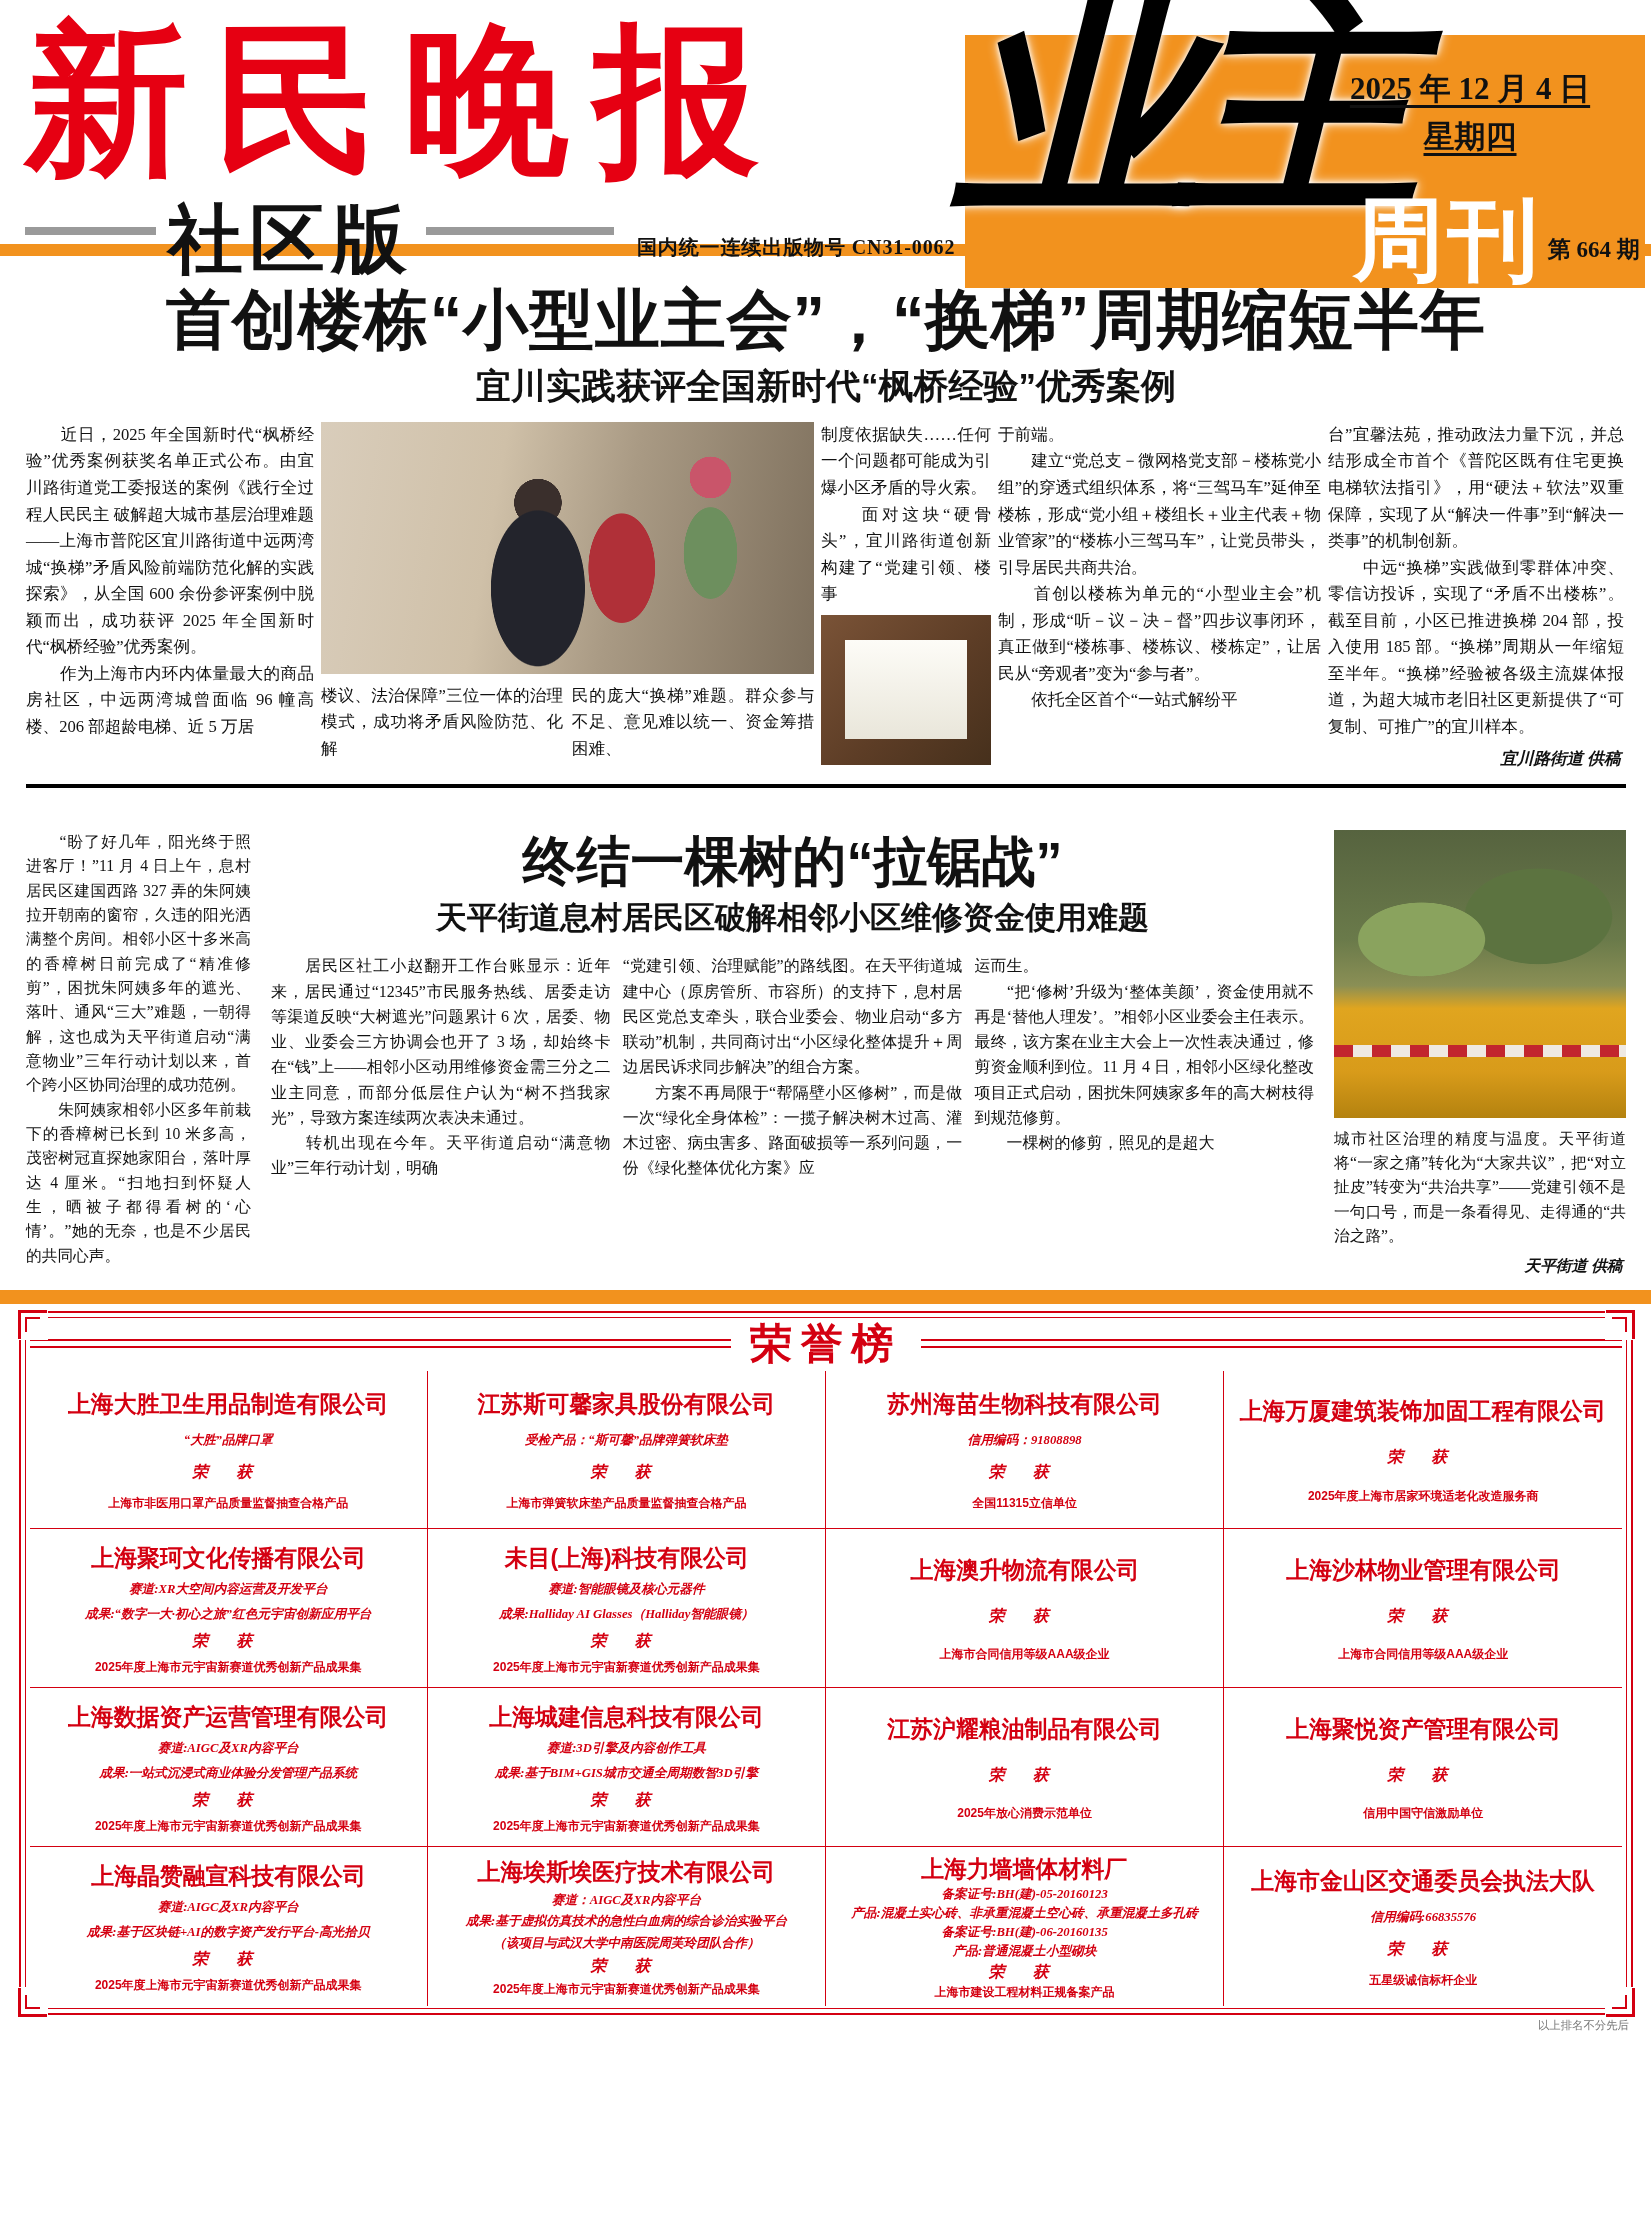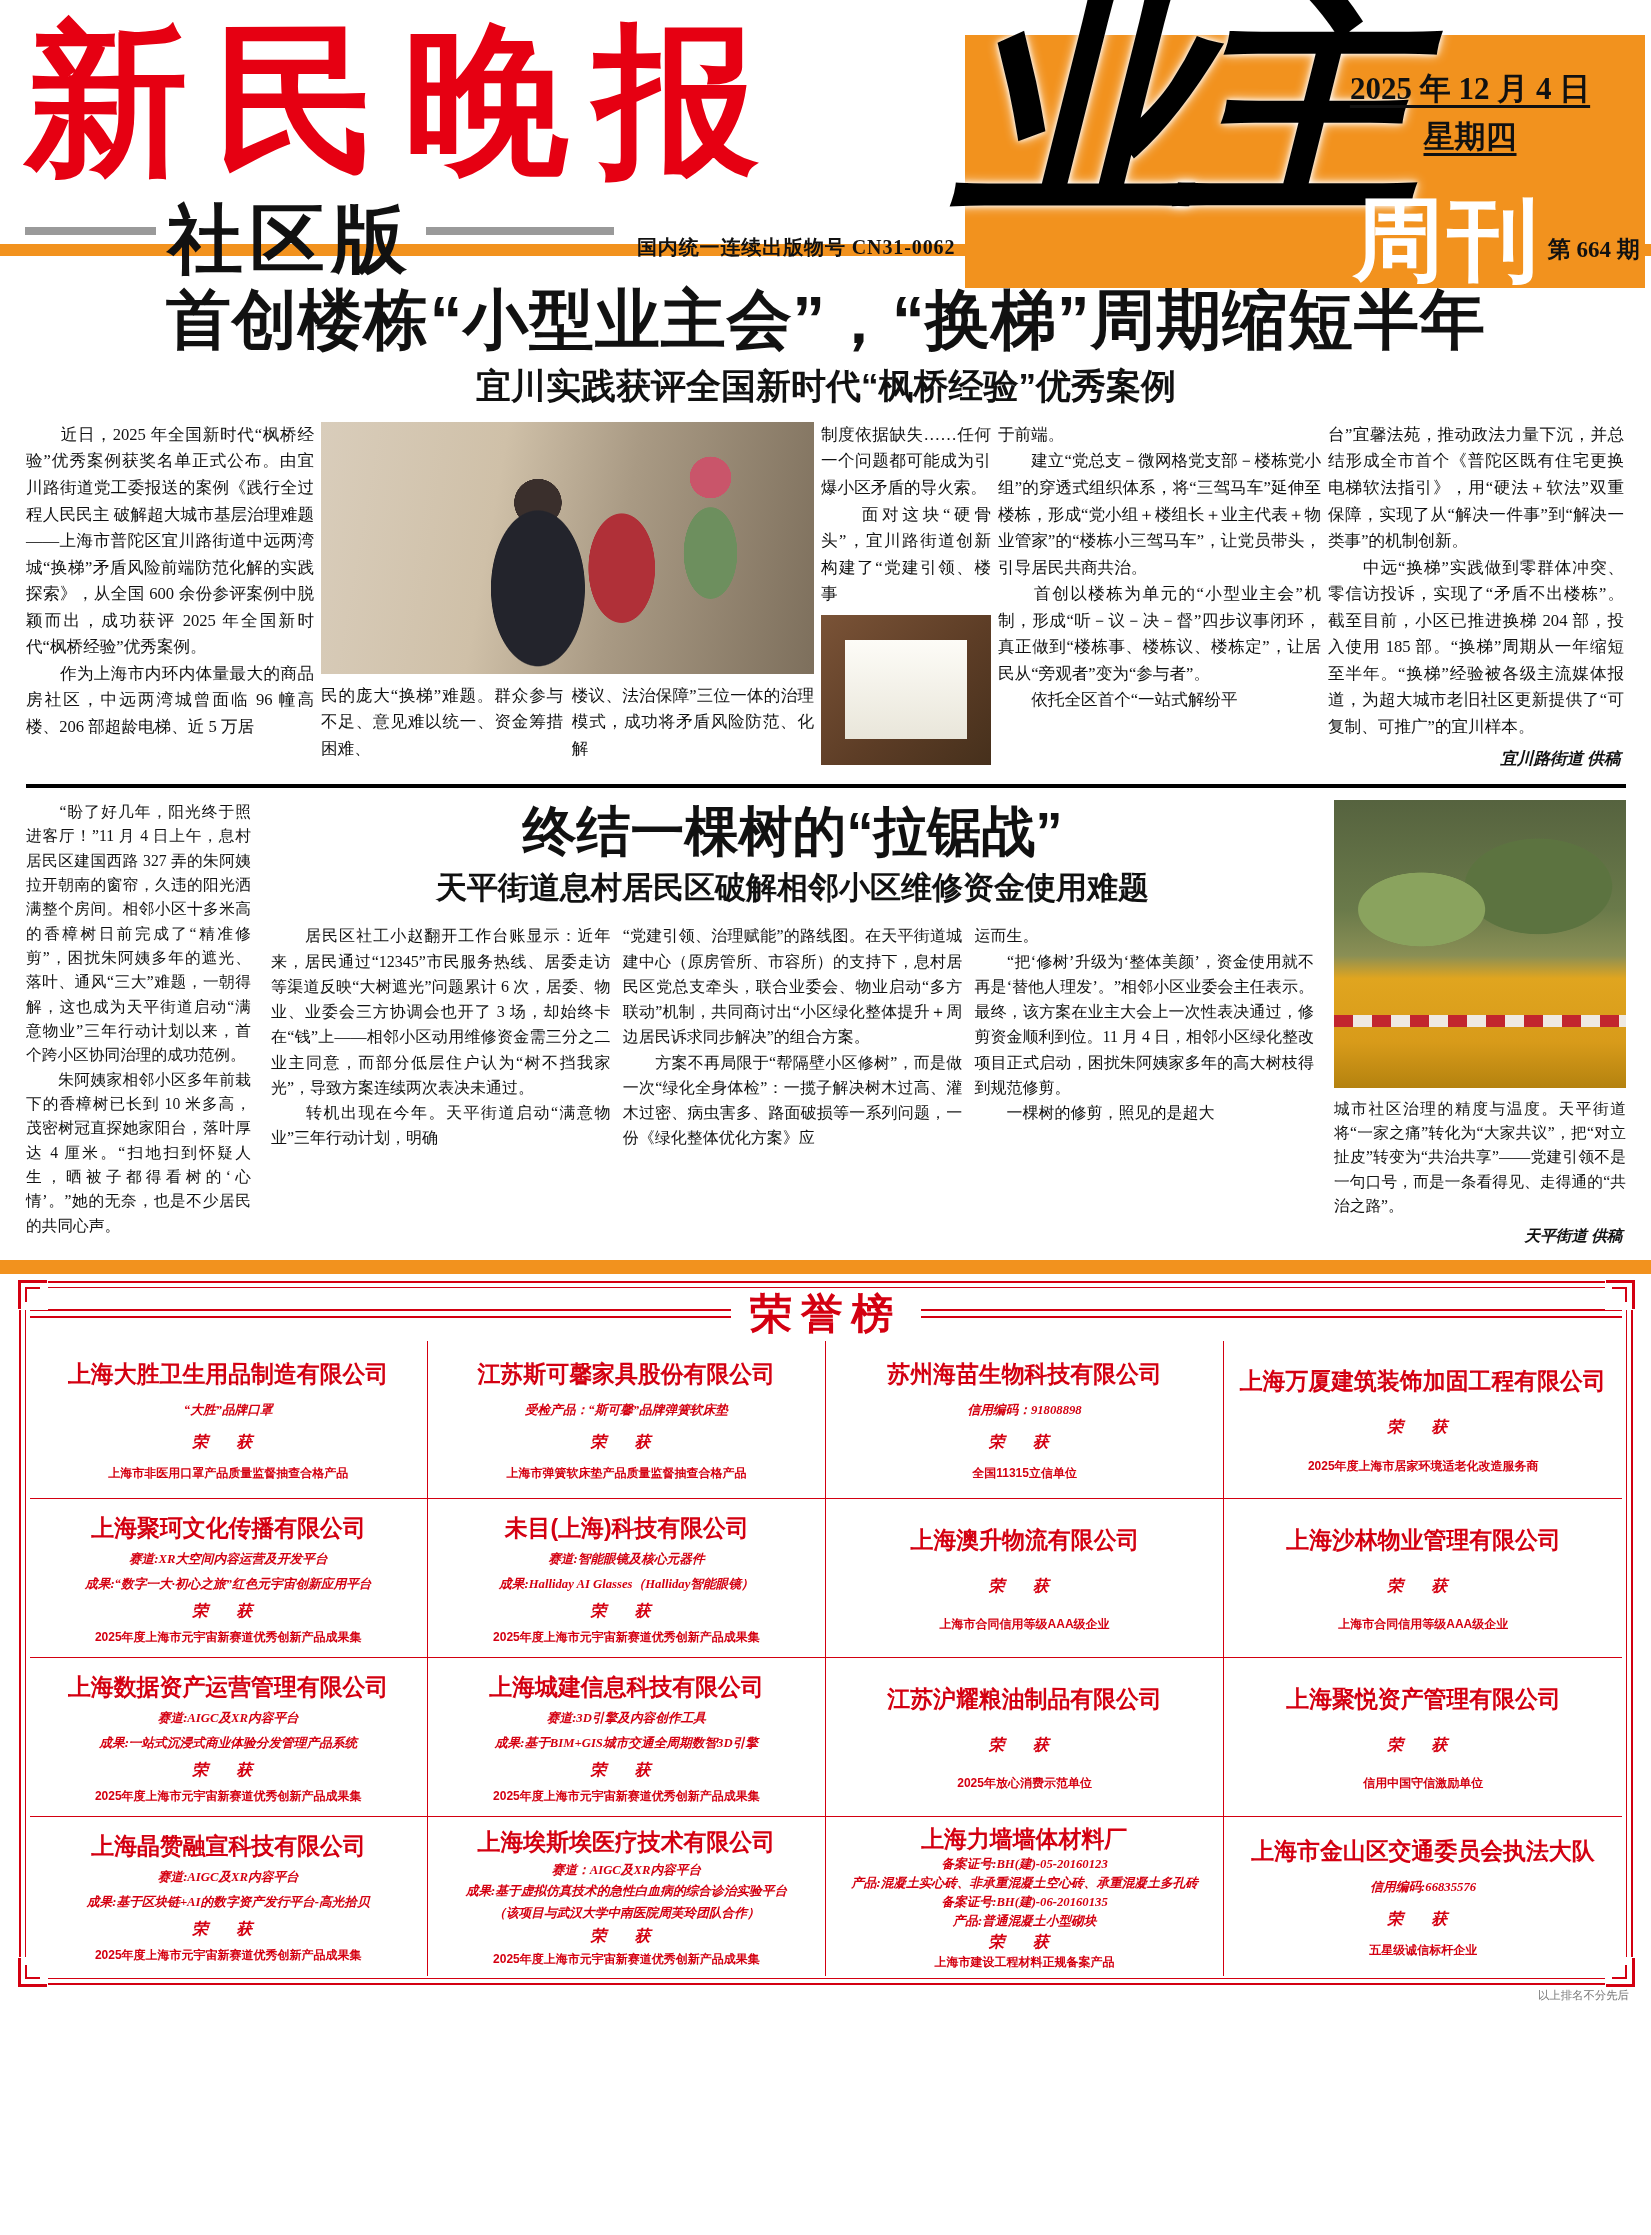--- a/index.html
+++ b/index.html
@@ -82,21 +82,21 @@
     height:150px;margin-top:7px;
     background:
       linear-gradient(#f4f2ec,#e9e6da) ;
     background:
       linear-gradient(#fdfcf7,#e9e6da) center/72% 66% no-repeat,
       linear-gradient(135deg,#7a5337 0%,#5d3d26 55%,#46301c 100%);
   }
   .byline{text-align:right;font-style:italic;font-weight:bold;padding-right:3.5px;margin-top:5.2px;}
   .black-rule{height:3.5px;background:#000;margin:12.2px 26px 0 26px;}
   
-  .article2{padding:12.2px 26px 0 26px;display:flex;gap:20px;}
+  .article2{padding:12.2px 26px 0 26px;display:flex;gap:20px;margin-top:30px;}
   .a2-c1{width:225px;flex:none;font-size:15.7px;line-height:1.55;}
   .a2-main{flex:1;}
   .a2-head{
     text-align:center;font-family:"Liberation Sans",sans-serif;font-weight:900;
     font-size:54px;line-height:1.15;
   }
   .a2-sub{
     text-align:center;font-family:"Liberation Sans",sans-serif;font-weight:700;
     font-size:31px;margin:5.2px 0 14px 0;
   }
@@ -182,22 +182,22 @@
 
 <div class="article1">
   <div class="a1-head">首创楼栋“小型业主会”，“换梯”周期缩短半年</div>
   <div class="a1-sub">宜川实践获评全国新时代“枫桥经验”优秀案例</div>
   <div class="a1-body">
     <div class="coltext">　　近日，2025 年全国新时代“枫桥经验”优秀案例获奖名单正式公布。由宜川路街道党工委报送的案例《践行全过程人民民主 破解超大城市基层治理难题——上海市普陀区宜川路街道中远两湾城“换梯”矛盾风险前端防范化解的实践探索》，从全国 600 余份参评案例中脱颖而出，成功获评 2025 年全国新时代“枫桥经验”优秀案例。
 　　作为上海市内环内体量最大的商品房社区，中远两湾城曾面临 96 幢高楼、206 部超龄电梯、近 5 万居</div>
     <div>
       <div class="photo ph-elevator"></div>
       <div class="a1-under">
+        <div class="coltext">楼议、法治保障”三位一体的治理模式，成功将矛盾风险防范、化解</div>
         <div class="coltext">民的庞大“换梯”难题。群众参与不足、意见难以统一、资金筹措困难、</div>
-        <div class="coltext">楼议、法治保障”三位一体的治理模式，成功将矛盾风险防范、化解</div>
       </div>
     </div>
     <div>
       <div class="coltext">制度依据缺失……任何一个问题都可能成为引爆小区矛盾的导火索。
 　　面对这块“硬骨头”，宜川路街道创新构建了“党建引领、楼事</div>
       <div class="photo ph-award"></div>
     </div>
     <div class="coltext">于前端。
 　　建立“党总支－微网格党支部－楼栋党小组”的穿透式组织体系，将“三驾马车”延伸至楼栋，形成“党小组＋楼组长＋业主代表＋物业管家”的“楼栋小三驾马车”，让党员带头，引导居民共商共治。
 　　首创以楼栋为单元的“小型业主会”机制，形成“听－议－决－督”四步议事闭环，真正做到“楼栋事、楼栋议、楼栋定”，让居民从“旁观者”变为“参与者”。

